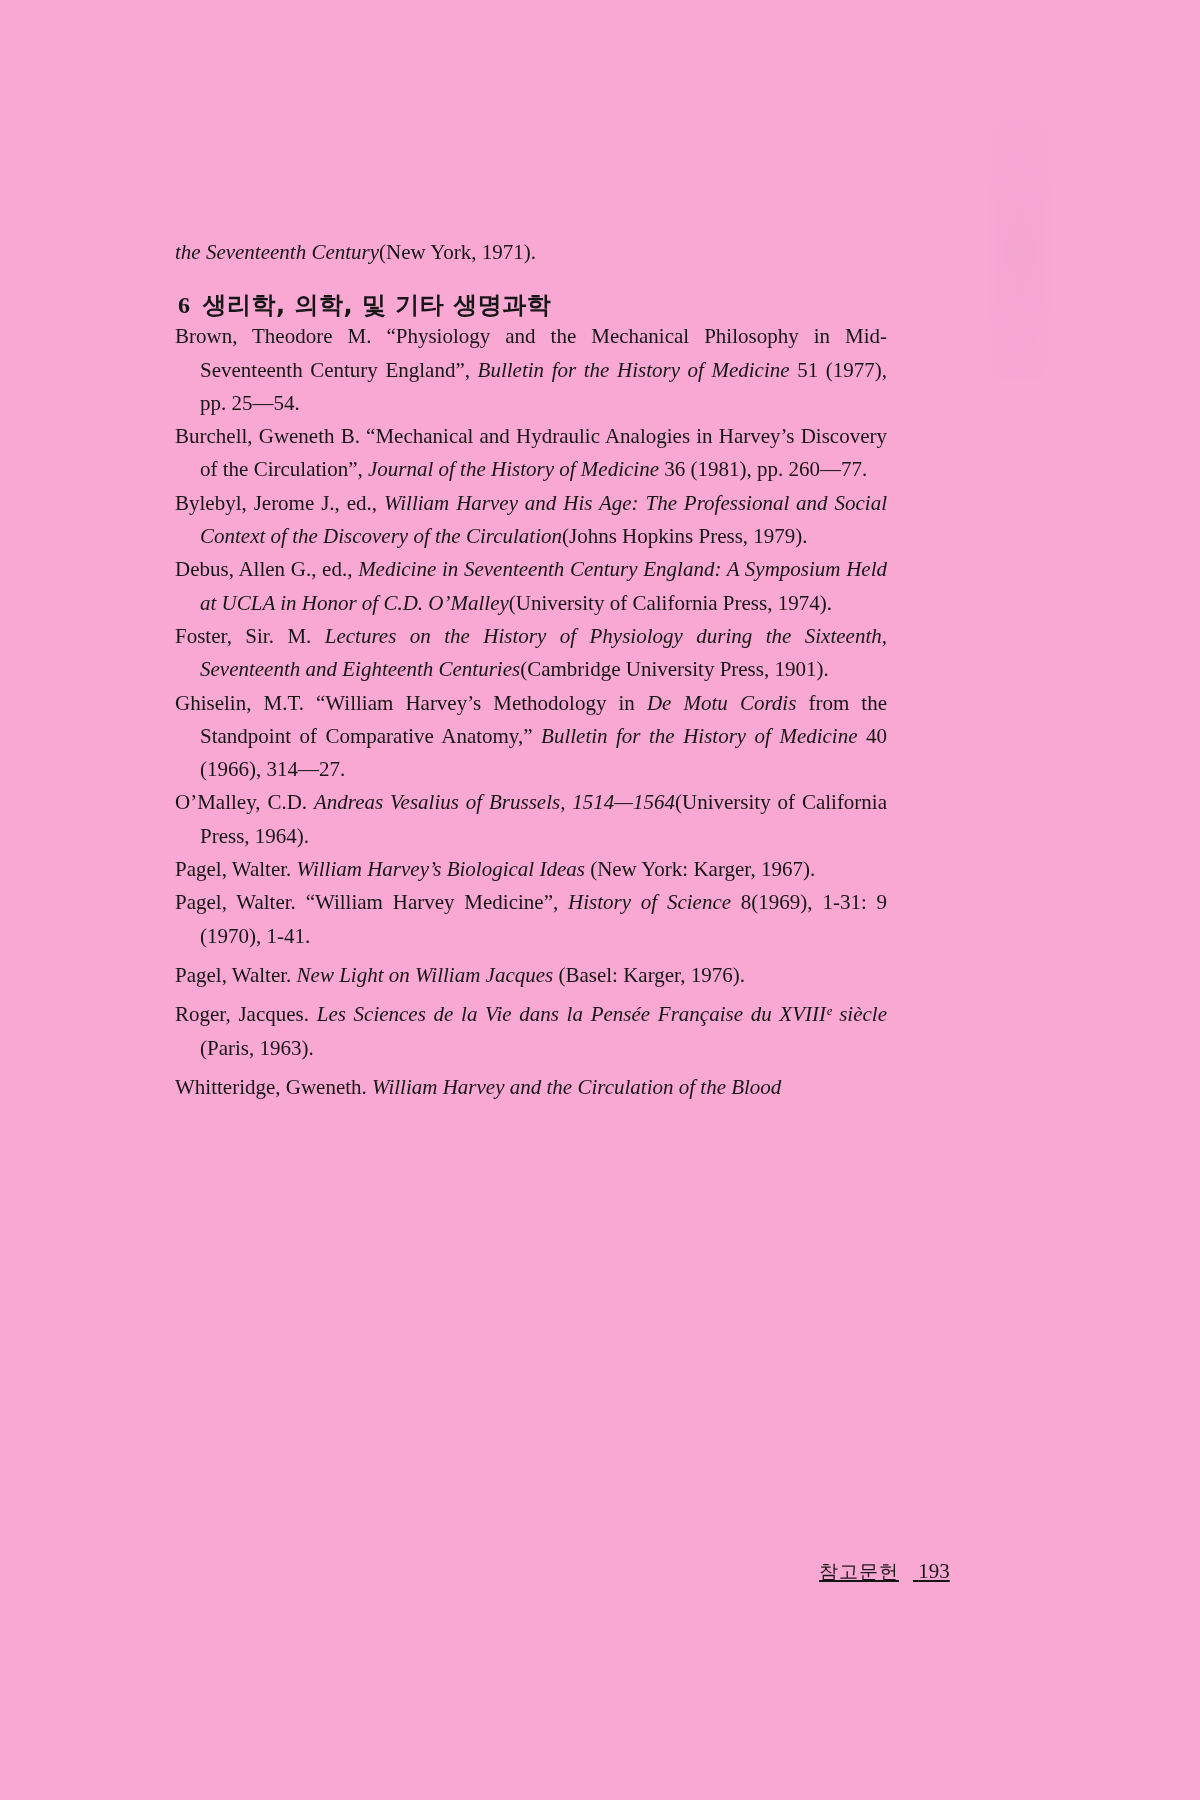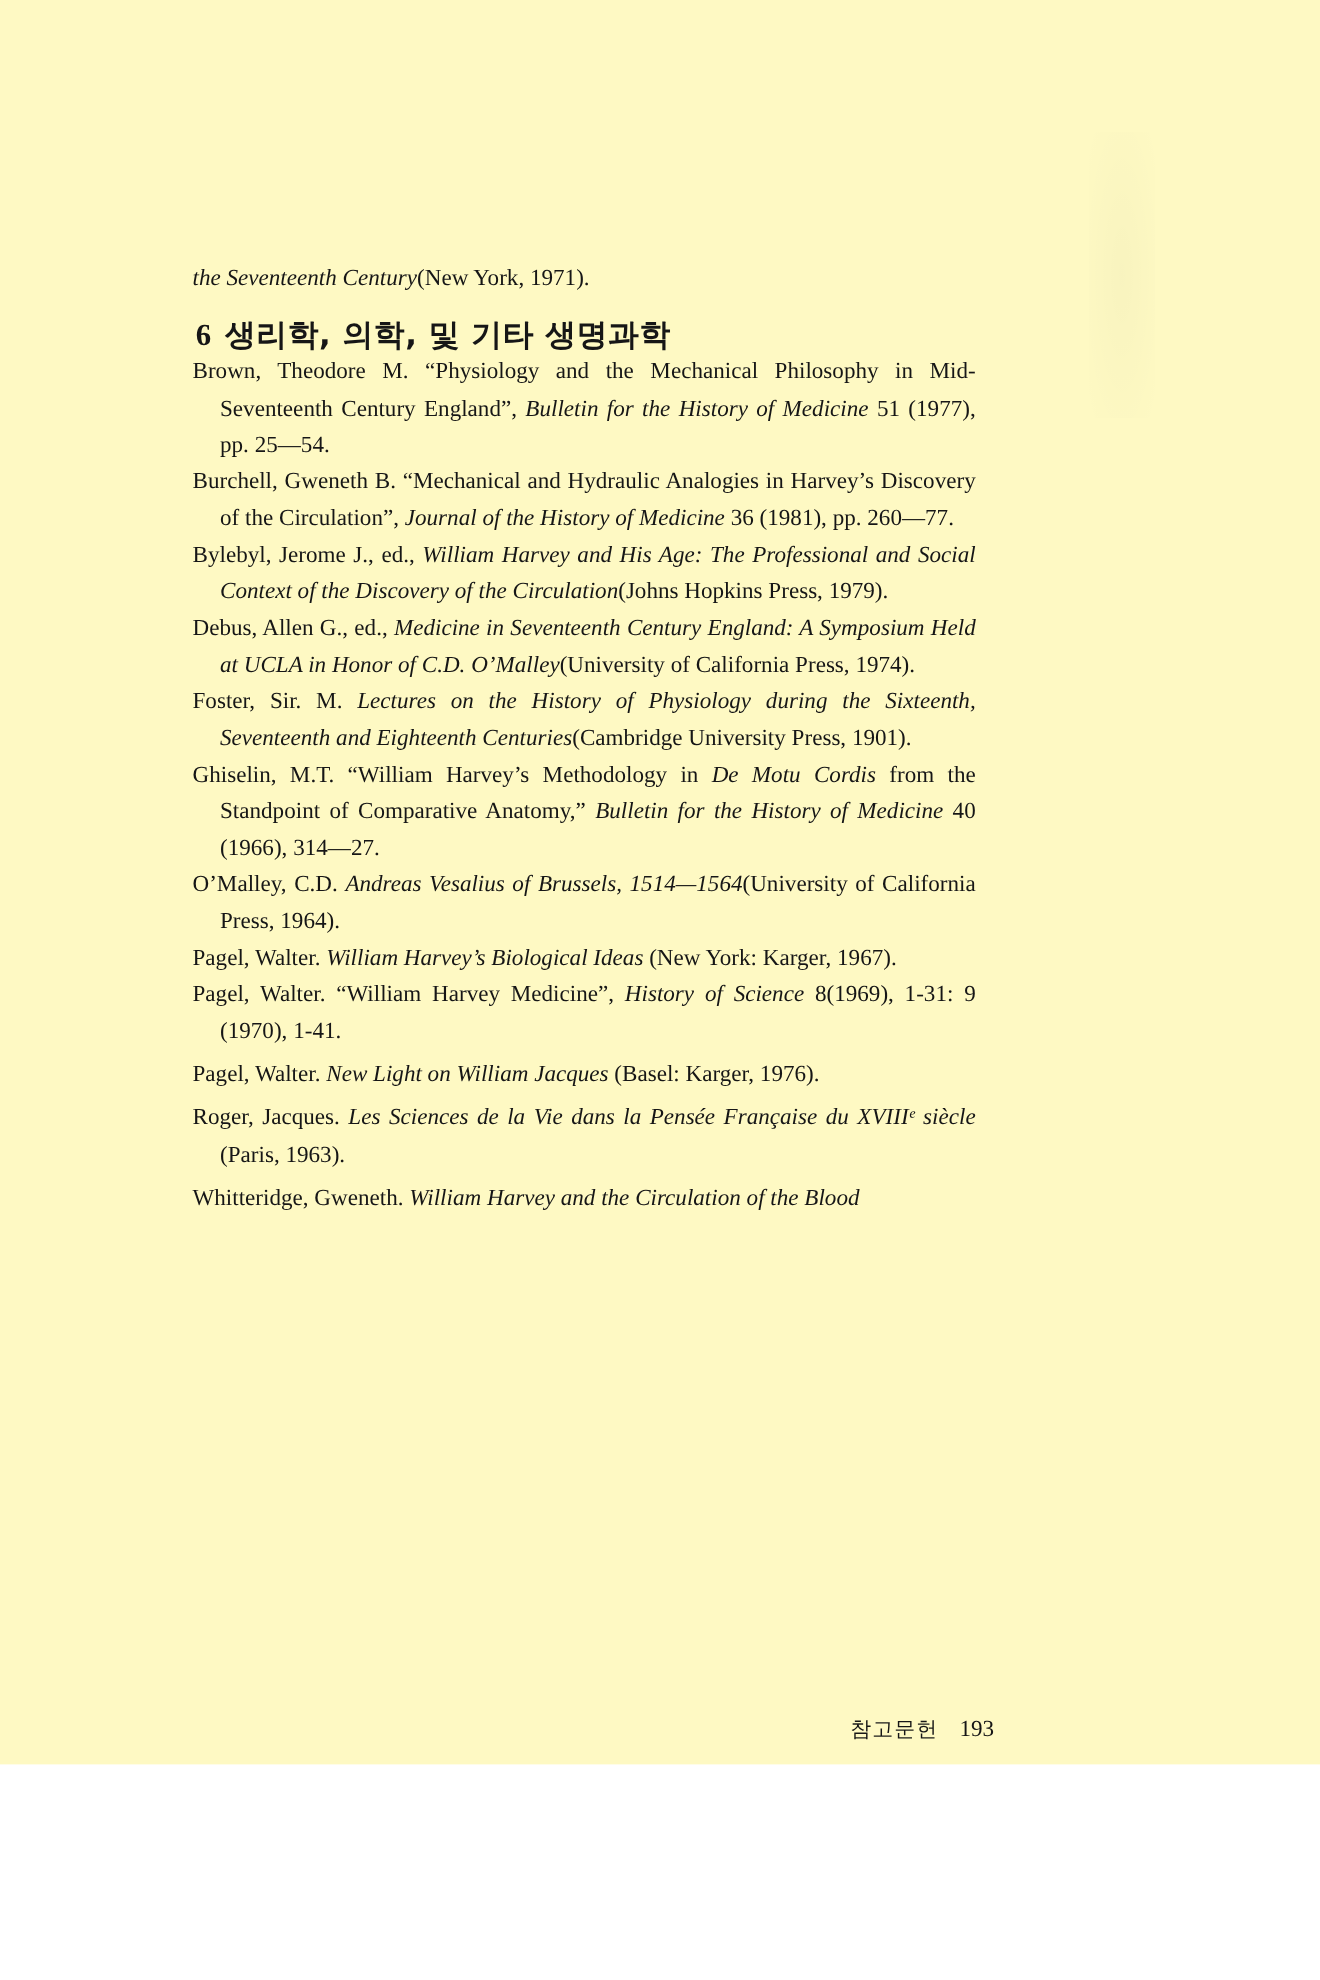--- a/index.html
+++ b/index.html
@@ -13,64 +13,65 @@
       position: relative;
       overflow: hidden;
       font-family: "Liberation Serif", "DejaVu Serif", serif;
       color: #161616;
     }
     .page {
       position: absolute;
       left: 0;
       top: 0;
       width: 1200px;
-      height: 1604px;
-      background: #fef9c3;
+      height: 1800px;
+      background: #f9a8d4;
     }
     .column {
       position: absolute;
       left: 175px;
       top: 236px;
       width: 712px;
       font-size: 21px;
       line-height: 33.3px;
     }
     .prev-tail {
       padding-left: 0;
       text-indent: 0;
       margin: 0 0 21px 0;
       text-align: justify;
     }
     .section-heading {
       margin: 0;
       font-family: "DejaVu Sans", "Liberation Sans", sans-serif;
-      font-size: 28px;
+      font-size: 24px;
       line-height: 30px;
       letter-spacing: 0.5px;
       padding-left: 3px;
     }
     .section-heading .num {
       margin-right: 12px;
       font-family: "Liberation Serif", serif;
     }
     .entry {
       margin: 0;
       padding-left: 25px;
       text-indent: -25px;
       text-align: justify;
     }
     .entry.gap2 { margin-top: 6px; }
     i { font-style: italic; }
     .footer {
       position: absolute;
-      left: 773px;
+      left: 819px;
       top: 1556px;
       font-size: 21px;
       line-height: 30px;
       white-space: nowrap;
+      text-decoration: underline;
     }
     .footer .label {
       font-family: "DejaVu Sans", sans-serif;
       font-size: 19px;
       letter-spacing: 1px;
       margin-right: 14px;
     }
     .scan-shadow {
       position: absolute;
       right: 150px;

